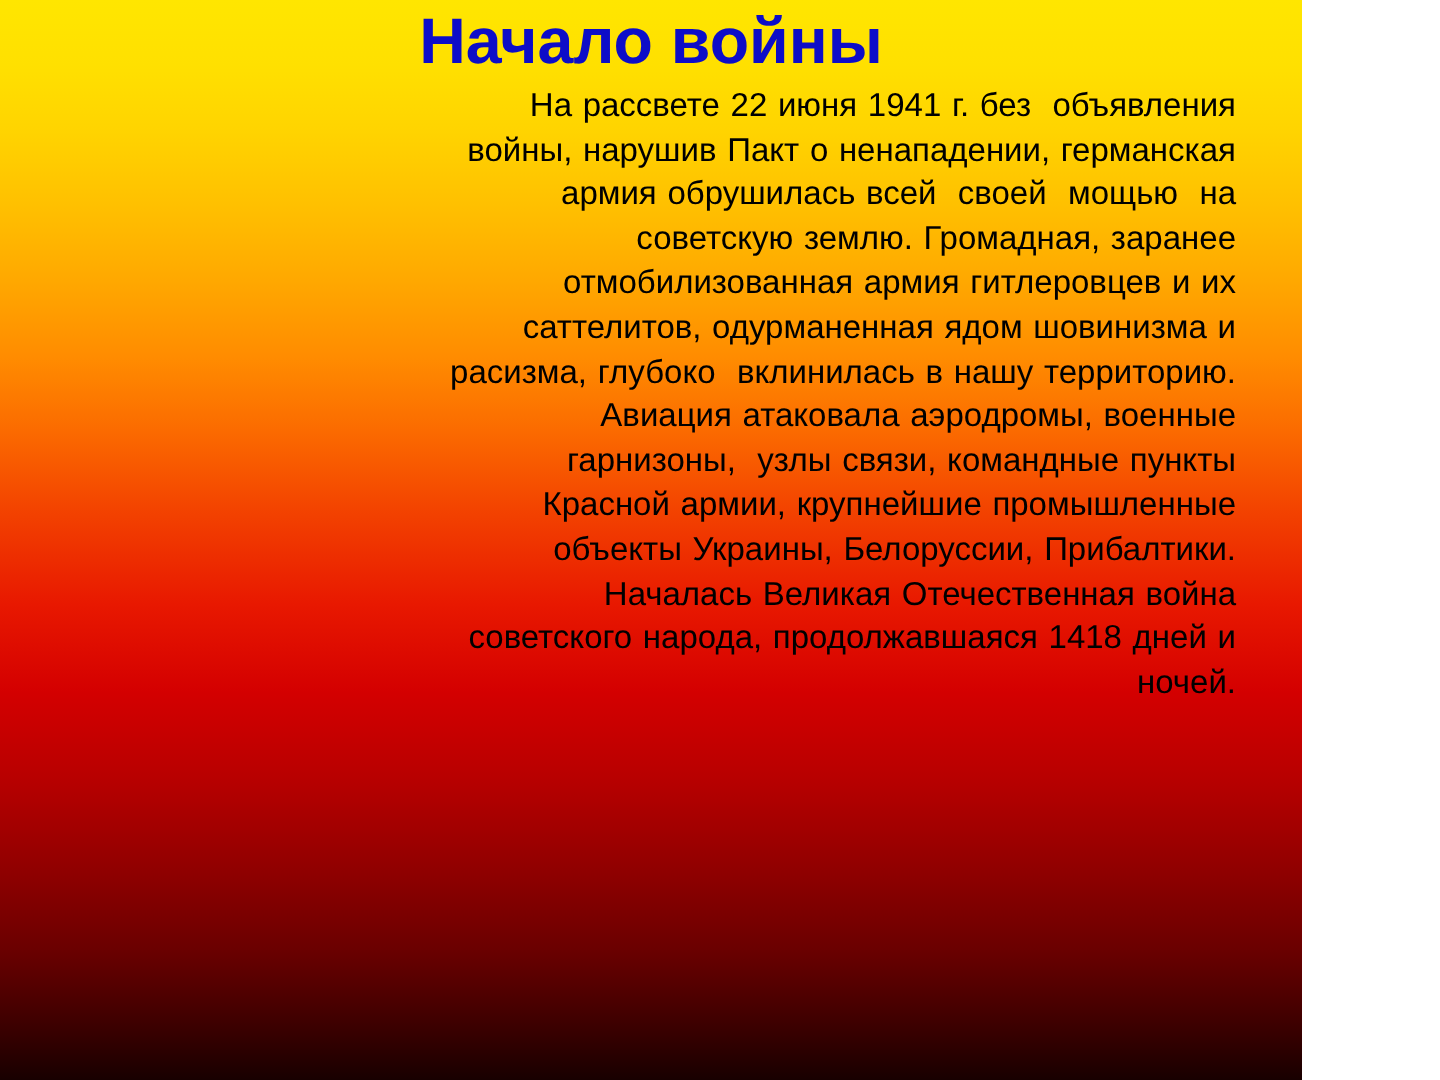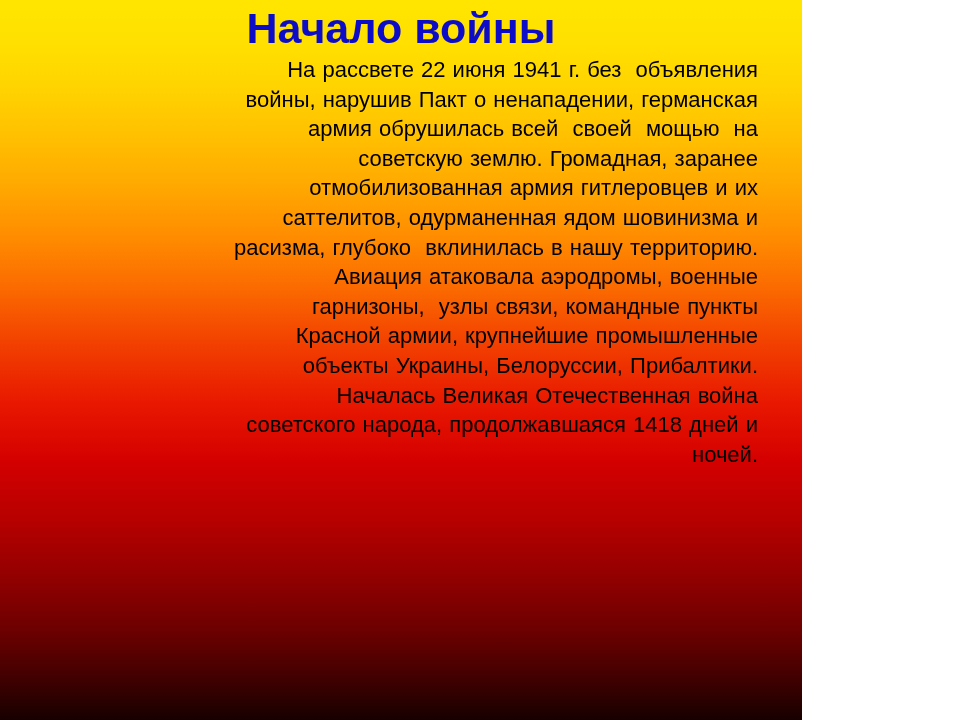--- a/index.html
+++ b/index.html
@@ -7,21 +7,21 @@
     padding: 0;
   }
   body {
     width: 960px;
     height: 720px;
     overflow: hidden;
     font-family: "Liberation Sans", sans-serif;
   }
   .slide {
     position: relative;
-    width: 802px;
+    width: 868px;
     height: 720px;
     box-sizing: border-box;
     background: linear-gradient(
       to bottom,
       #ffe600 0%,
       #ffe000 6%,
       #ffd400 12%,
       #ffc000 19%,
       #ffa800 26%,
       #ff8c00 33%,

